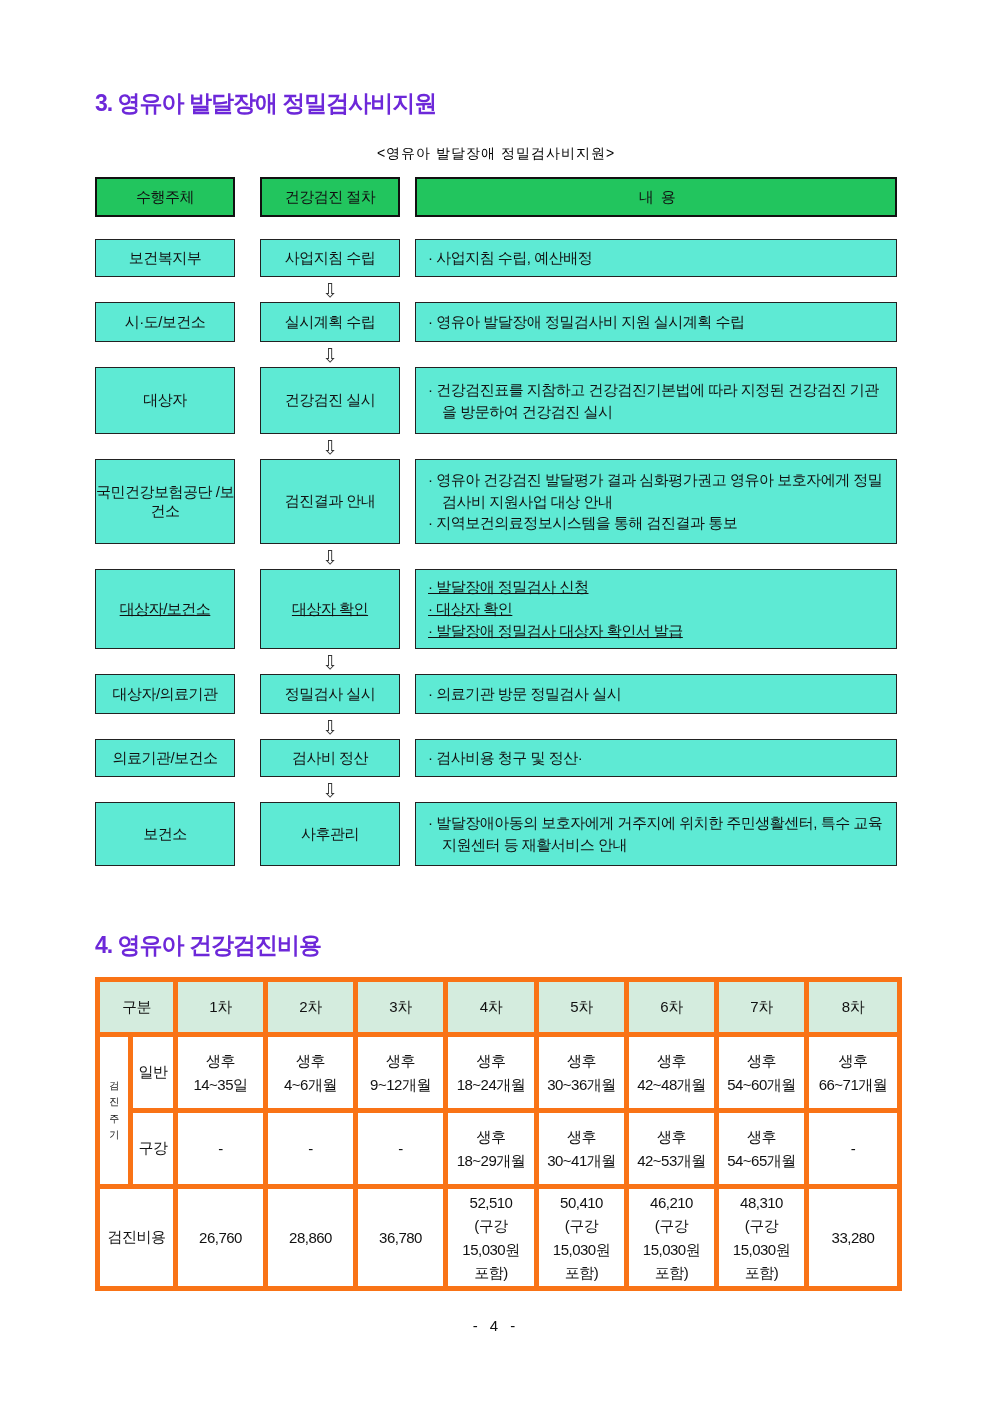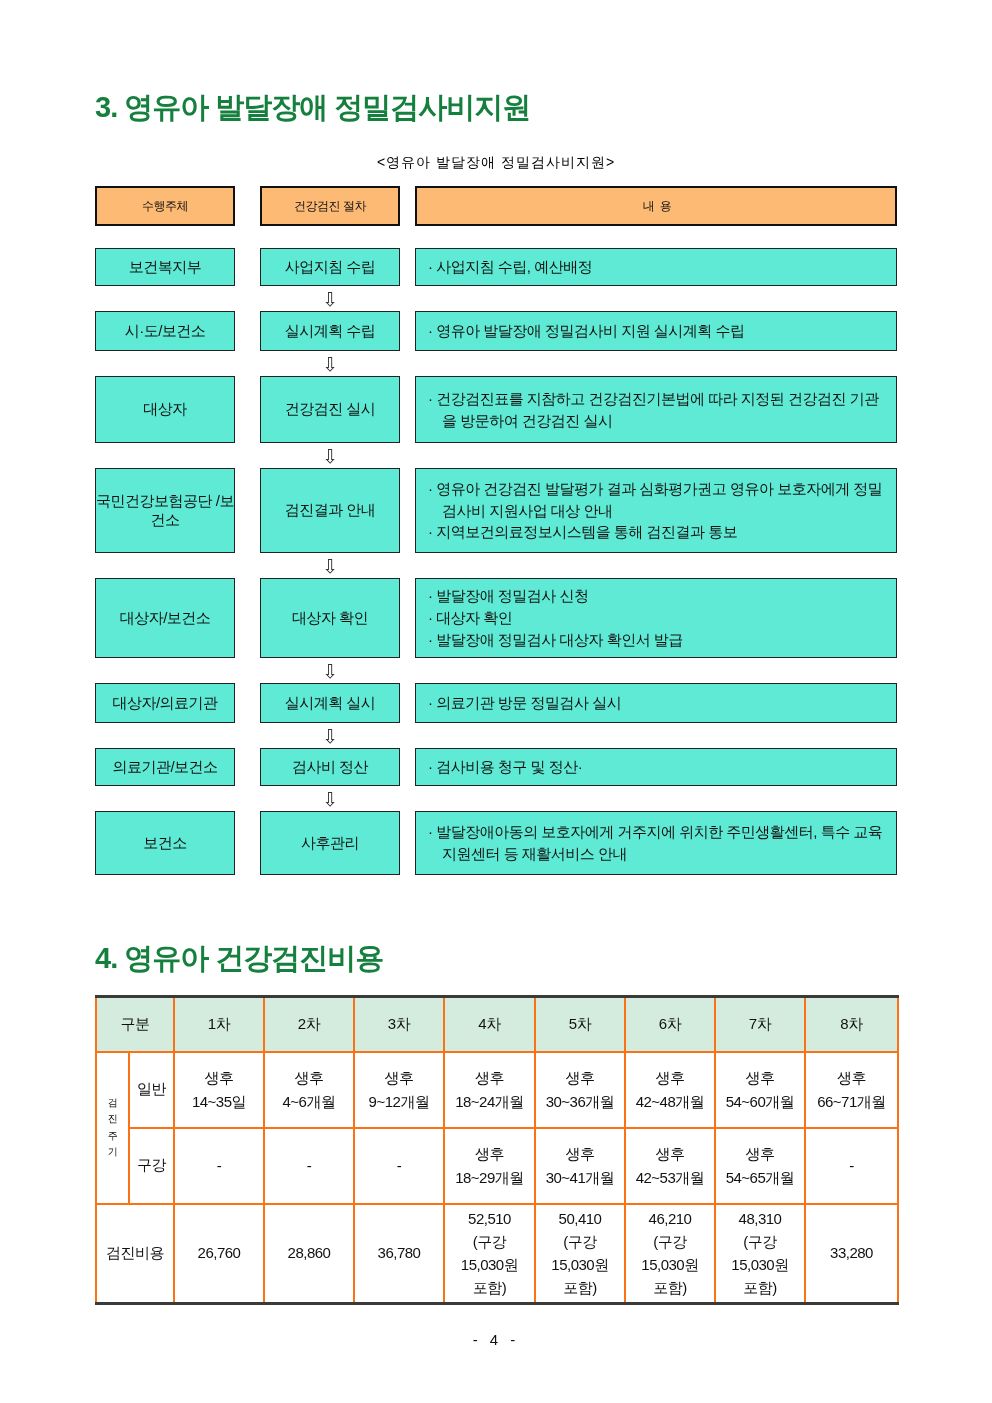--- a/index.html
+++ b/index.html
@@ -7,24 +7,24 @@
     width: 992px; height: 1403px;
     background: #ffffff;
     font-family: "Liberation Sans", "DejaVu Sans", sans-serif;
     color: #111;
     overflow: hidden;
   }
   .page { width: 992px; height: 1403px; position: relative; }
   .content { position: absolute; left: 95px; top: 0; width: 802px; }
 
   .sec-title {
-    font-size: 29px;
+    font-size: 23px;
     font-weight: 800;
     letter-spacing: -1px;
-    color: #15803d;
+    color: #6d28d9;
   }
   #sec3-title { margin-top: 88px; }
   .flow-caption {
     text-align: center;
     font-size: 14px;
     letter-spacing: 1px;
     margin-top: 26px;
     color: #000;
   }
 
@@ -47,23 +47,23 @@
     padding: 6px 10px 6px 12px;
   }
   .box {
     border: 1px solid #222;
     background: #5eead4;
     font-size: 15px;
     letter-spacing: -0.5px;
   }
   .head-row .box {
     border: 2px solid #111;
-    background: #fdba74;
+    background: #22c55e;
     min-height: 40px;
-    font-size: 12px;
+    font-size: 15px;
     white-space: pre;
   }
   .detail-line {
     padding-left: 14px;
     text-indent: -14px;
     line-height: 1.45;
   }
   .arrow-zone {
     height: 25px;
     position: relative;
@@ -76,39 +76,39 @@
     color: #333;
     line-height: 1;
   }
   .spacer22 { height: 22px; }
 
   
   .rh38 { min-height: 38px; }
   .rh40 { min-height: 40px; }
   .rh64 { min-height: 64px; }
   .rh67 { min-height: 67px; }
-  .rh80 { min-height: 80px; }
+  .rh80 { min-height: 80px; text-decoration: underline; }
   .rh85 { min-height: 85px; }
 
   
   #sec4-title { margin-top: 64px; }
 
   table.cost {
     margin-top: 16px;
     width: 802px;
     border-collapse: collapse;
     table-layout: fixed;
     border-top: 3px solid #3a3a3a;
     border-bottom: 3px solid #3a3a3a;
     border-left: 1px solid #3a3a3a;
     border-right: 1px solid #3a3a3a;
     font-size: 15px;
   }
   table.cost th, table.cost td {
-    border: 2px solid #f97316;
+    border: 5px solid #f97316;
     text-align: center;
     vertical-align: middle;
     padding: 2px;
     letter-spacing: -0.5px;
   }
   table.cost tr.thead th {
     background: #d4ecde;
     font-weight: normal;
     height: 55px;
     border-bottom: 1px solid #444;
@@ -209,21 +209,21 @@
           <div class="detail-line">· 발달장애 정밀검사 대상자 확인서 발급</div>
         </div>
       </div>
 
       <div class="arrow-zone">
         <span class="flow-arrow">⇩</span>
       </div>
 
       <div class="flow-row">
         <div class="box agent rh40">대상자/의료기관</div>
-        <div class="box step rh40">실시계획 실시</div>
+        <div class="box step rh40">정밀검사 실시</div>
         <div class="box detail rh40">
           <div class="detail-line">· 의료기관 방문 정밀검사 실시</div>
         </div>
       </div>
 
       <div class="arrow-zone">
         <span class="flow-arrow">⇩</span>
       </div>
 
       <div class="flow-row">

